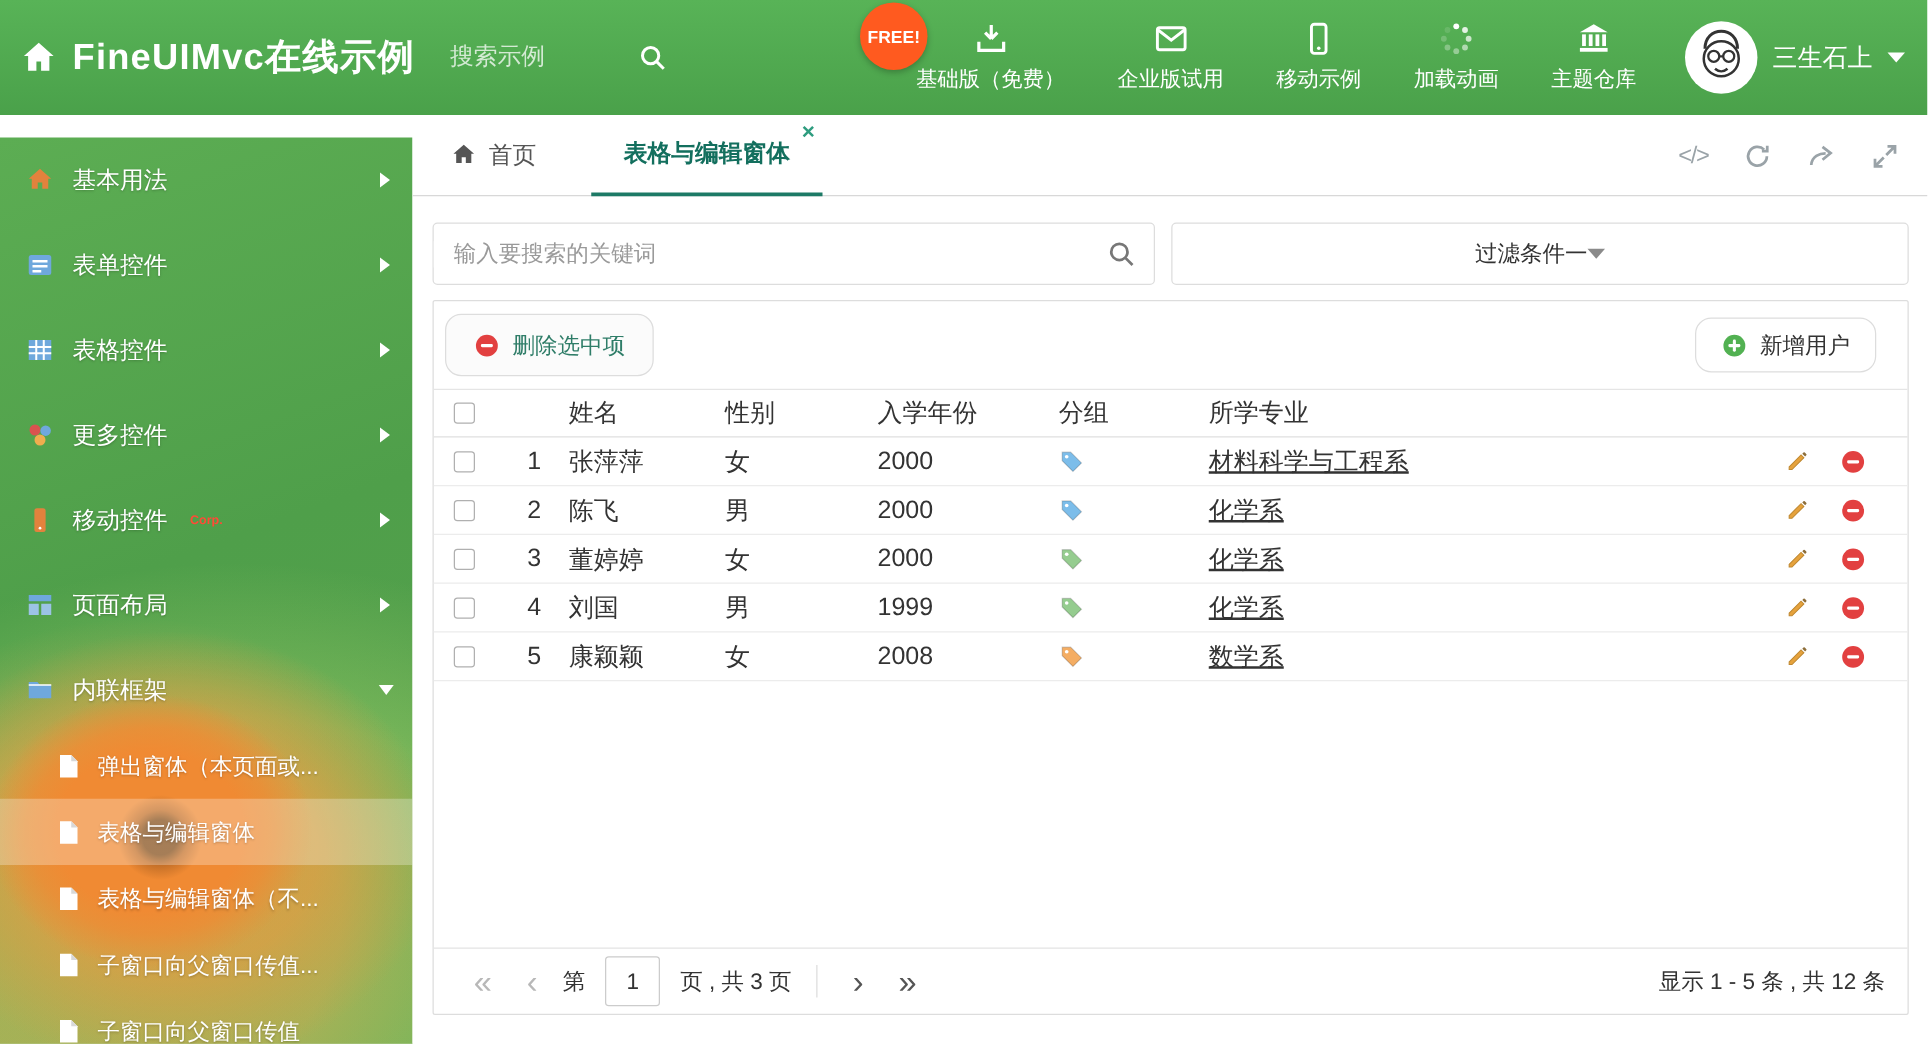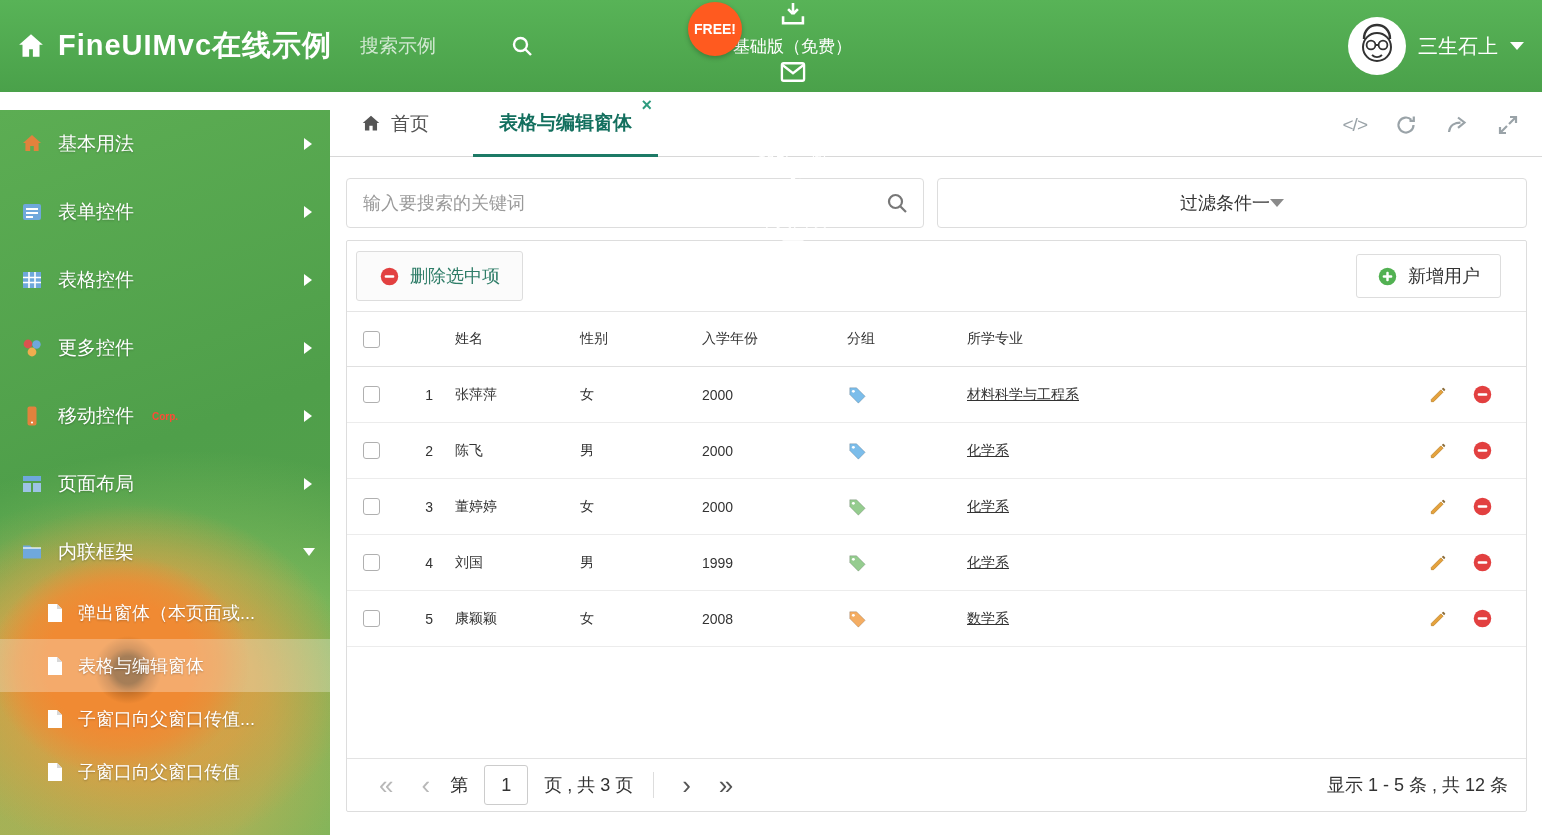--- a/index.html
+++ b/index.html
@@ -23,21 +23,21 @@
     background:transparent; border:none; outline:none; color:#fff;
     font-size:19px; width:150px; font-family:inherit;
   }
   .topsearch input::placeholder { color:rgba(255,255,255,.75); }
   .free-badge {
     position:absolute; left:688px; top:2px; width:54px; height:54px;
     background:#ff5a1f; border-radius:50%; color:#fff; font-size:14px; font-weight:bold;
     display:flex; align-items:center; justify-content:center;
     box-shadow:0 2px 5px rgba(0,0,0,.25); z-index:6;
   }
-  .topnav { position:absolute; left:712px; top:0; height:92px; display:flex;flex-direction:column; }
+  .topnav { position:absolute; left:712px; top:0; height:92px; display:flex; }
   .topnav-item {
     display:flex; flex-direction:column; align-items:center; justify-content:center;
     gap:7px; padding:0 21px; color:#fff; cursor:pointer;
   }
   .topnav-item .tn-label { font-size:17px; white-space:nowrap; }
   .userbox { position:absolute; right:18px; top:0; height:92px; display:flex; align-items:center; gap:12px; cursor:pointer; }
   .avatar { width:58px; height:58px; border-radius:50%; background:#fff; overflow:hidden; border:2px solid rgba(255,255,255,.8); }
   .username { color:#fff; font-size:20px; }
   .caret-down-w { width:0; height:0; border-left:7px solid transparent; border-right:7px solid transparent; border-top:8px solid #fff; }
 
@@ -95,27 +95,27 @@
   .search-box .mag { margin-right:14px; }
   .select-box {
     flex:1; height:50px; border:1px solid #ddd; border-radius:4px;
     display:flex; align-items:center; justify-content:center; padding:0 16px;
     font-size:18px; color:#333; cursor:pointer; background:#fff;
   }
   .caret-down-g { width:0; height:0; border-left:7px solid transparent; border-right:7px solid transparent; border-top:8px solid #8a8a8a; }
 
   .panel { margin:12px 15px 0 16px; border:1px solid #ddd; border-radius:2px; height:572px; display:flex; flex-direction:column; background:#fff; }
   .toolbar { height:70px; display:flex; align-items:center; justify-content:space-between; padding:0 9px; }
-  .btn { display:flex; align-items:center; gap:10px; border:1px solid #ddd; border-radius:3px; cursor:pointer; background:#fff; font-family:inherit; }
+  .btn { display:flex; align-items:center; gap:10px; border:1px solid #ddd; border-radius:13px; cursor:pointer; background:#fff; font-family:inherit; }
   .btn-delete { height:50px; padding:0 22px; background:#fbfbfb; color:#2f7d68; font-size:18px; }
   .btn-add { height:44px; padding:16px 20px; color:#333; font-size:18px; margin-right:16px; }
 
   .trow {
     display:grid; grid-template-columns:48px 48px 125px 122px 145px 120px 1fr 110px;
-    align-items:center; height:56px; border-bottom:1px solid #ececec; font-size:14px; color:#333;
+    align-items:center; height:39px; border-bottom:1px solid #ececec; font-size:20px; color:#333;
   }
   .trow.thead { border-top:1px solid #e5e5e5; border-bottom:1px solid #e0e0e0; }
   .cell { padding-left:12px; }
   .c-check { display:flex; justify-content:center; padding-left:0; }
   .c-num { text-align:right; padding-right:10px; padding-left:0; color:#333; }
   .checkbox { width:17px; height:17px; border:1px solid #b0b0b0; border-radius:3px; background:#fff; cursor:pointer; }
   .major-link { color:#333; text-decoration:underline; cursor:pointer; }
   .c-actions { display:flex; align-items:center; gap:24px; }
   .c-actions svg { cursor:pointer; }
   .table-spacer { flex:1; }
@@ -195,21 +195,21 @@
           <circle cx="12" cy="3.5" r="2"></circle>
             <circle cx="18" cy="6" r="2" opacity=".85"></circle>
           <circle cx="20.5" cy="12" r="2" opacity=".7"></circle>
             <circle cx="18" cy="18" r="2" opacity=".55"></circle>
           <circle cx="12" cy="20.5" r="2" opacity=".4"></circle>
             <circle cx="6" cy="18" r="2" opacity=".3"></circle>
           <circle cx="3.5" cy="12" r="2" opacity=".2"></circle>
             <circle cx="6" cy="6" r="2" opacity=".12"></circle>
         </svg>
       </span>
-      <span class="tn-label">本页面或</span>
+      <span class="tn-label">加载动画</span>
     </div>
     <div class="topnav-item">
       <span>
         <svg width="28" height="28" viewBox="0 0 24 24" fill="#fff">
           <path d="M12 2 2.5 7.5h19z"></path>
             <rect x="4" y="9" width="2.6" height="8"></rect>
             <rect x="8.6" y="9" width="2.6" height="8"></rect>
           <rect x="13.2" y="9" width="2.6" height="8"></rect>
             <rect x="17.8" y="9" width="2.6" height="8"></rect>
           <rect x="2.5" y="18.3" width="19" height="2.6"></rect>
@@ -322,20 +322,29 @@
     <span>弹出窗体（本页面或...</span>
   </div>
   <div class="sub-item active">
     <span>
       <svg width="18" height="20" viewBox="0 0 18 20">
           <path d="M2 1h9l5 5v13H2z" fill="#fff"></path>
           <path d="M11 1v5h5" fill="#d8d8d8"></path>
         </svg>
     </span>
     <span>表格与编辑窗体</span>
+  </div>
+  <div class="sub-item">
+    <span>
+      <svg width="18" height="20" viewBox="0 0 18 20">
+          <path d="M2 1h9l5 5v13H2z" fill="#fff"></path>
+          <path d="M11 1v5h5" fill="#d8d8d8"></path>
+        </svg>
+    </span>
+    <span>表格与编辑窗体（不...</span>
   </div>
   <div class="sub-item">
     <span>
       <svg width="18" height="20" viewBox="0 0 18 20">
           <path d="M2 1h9l5 5v13H2z" fill="#fff"></path>
           <path d="M11 1v5h5" fill="#d8d8d8"></path>
         </svg>
     </span>
     <span>子窗口向父窗口传值...</span>
   </div>

